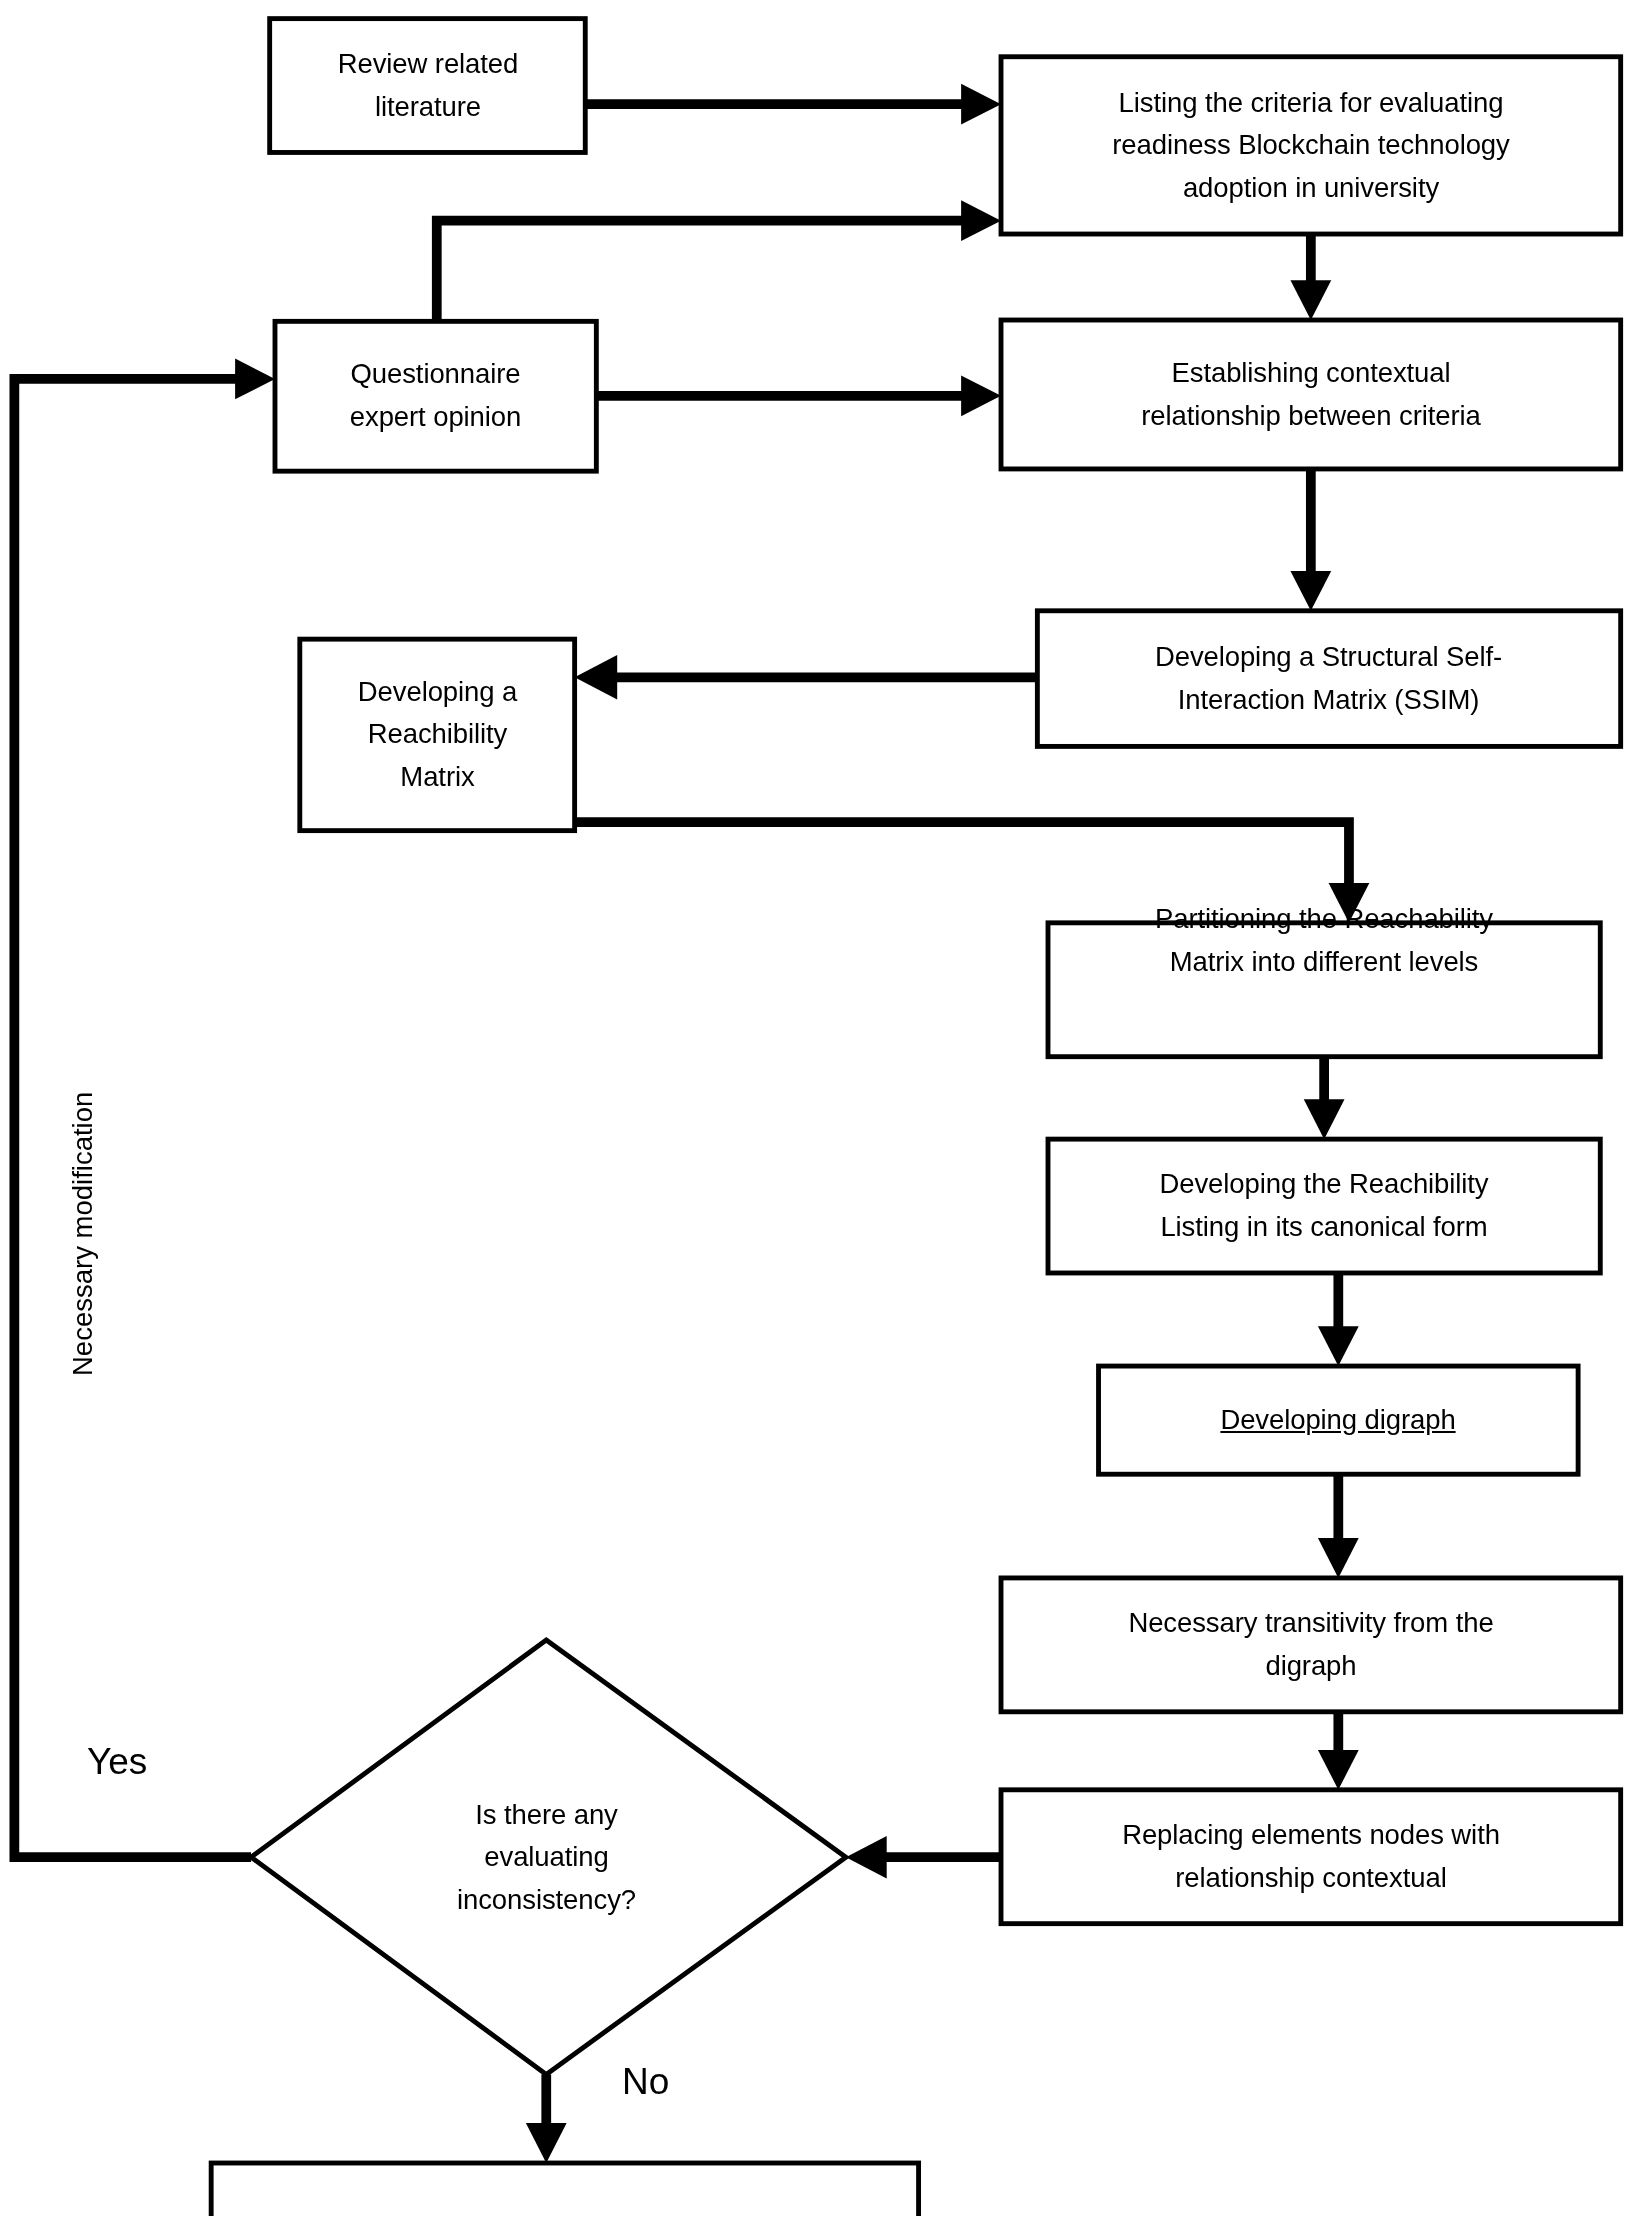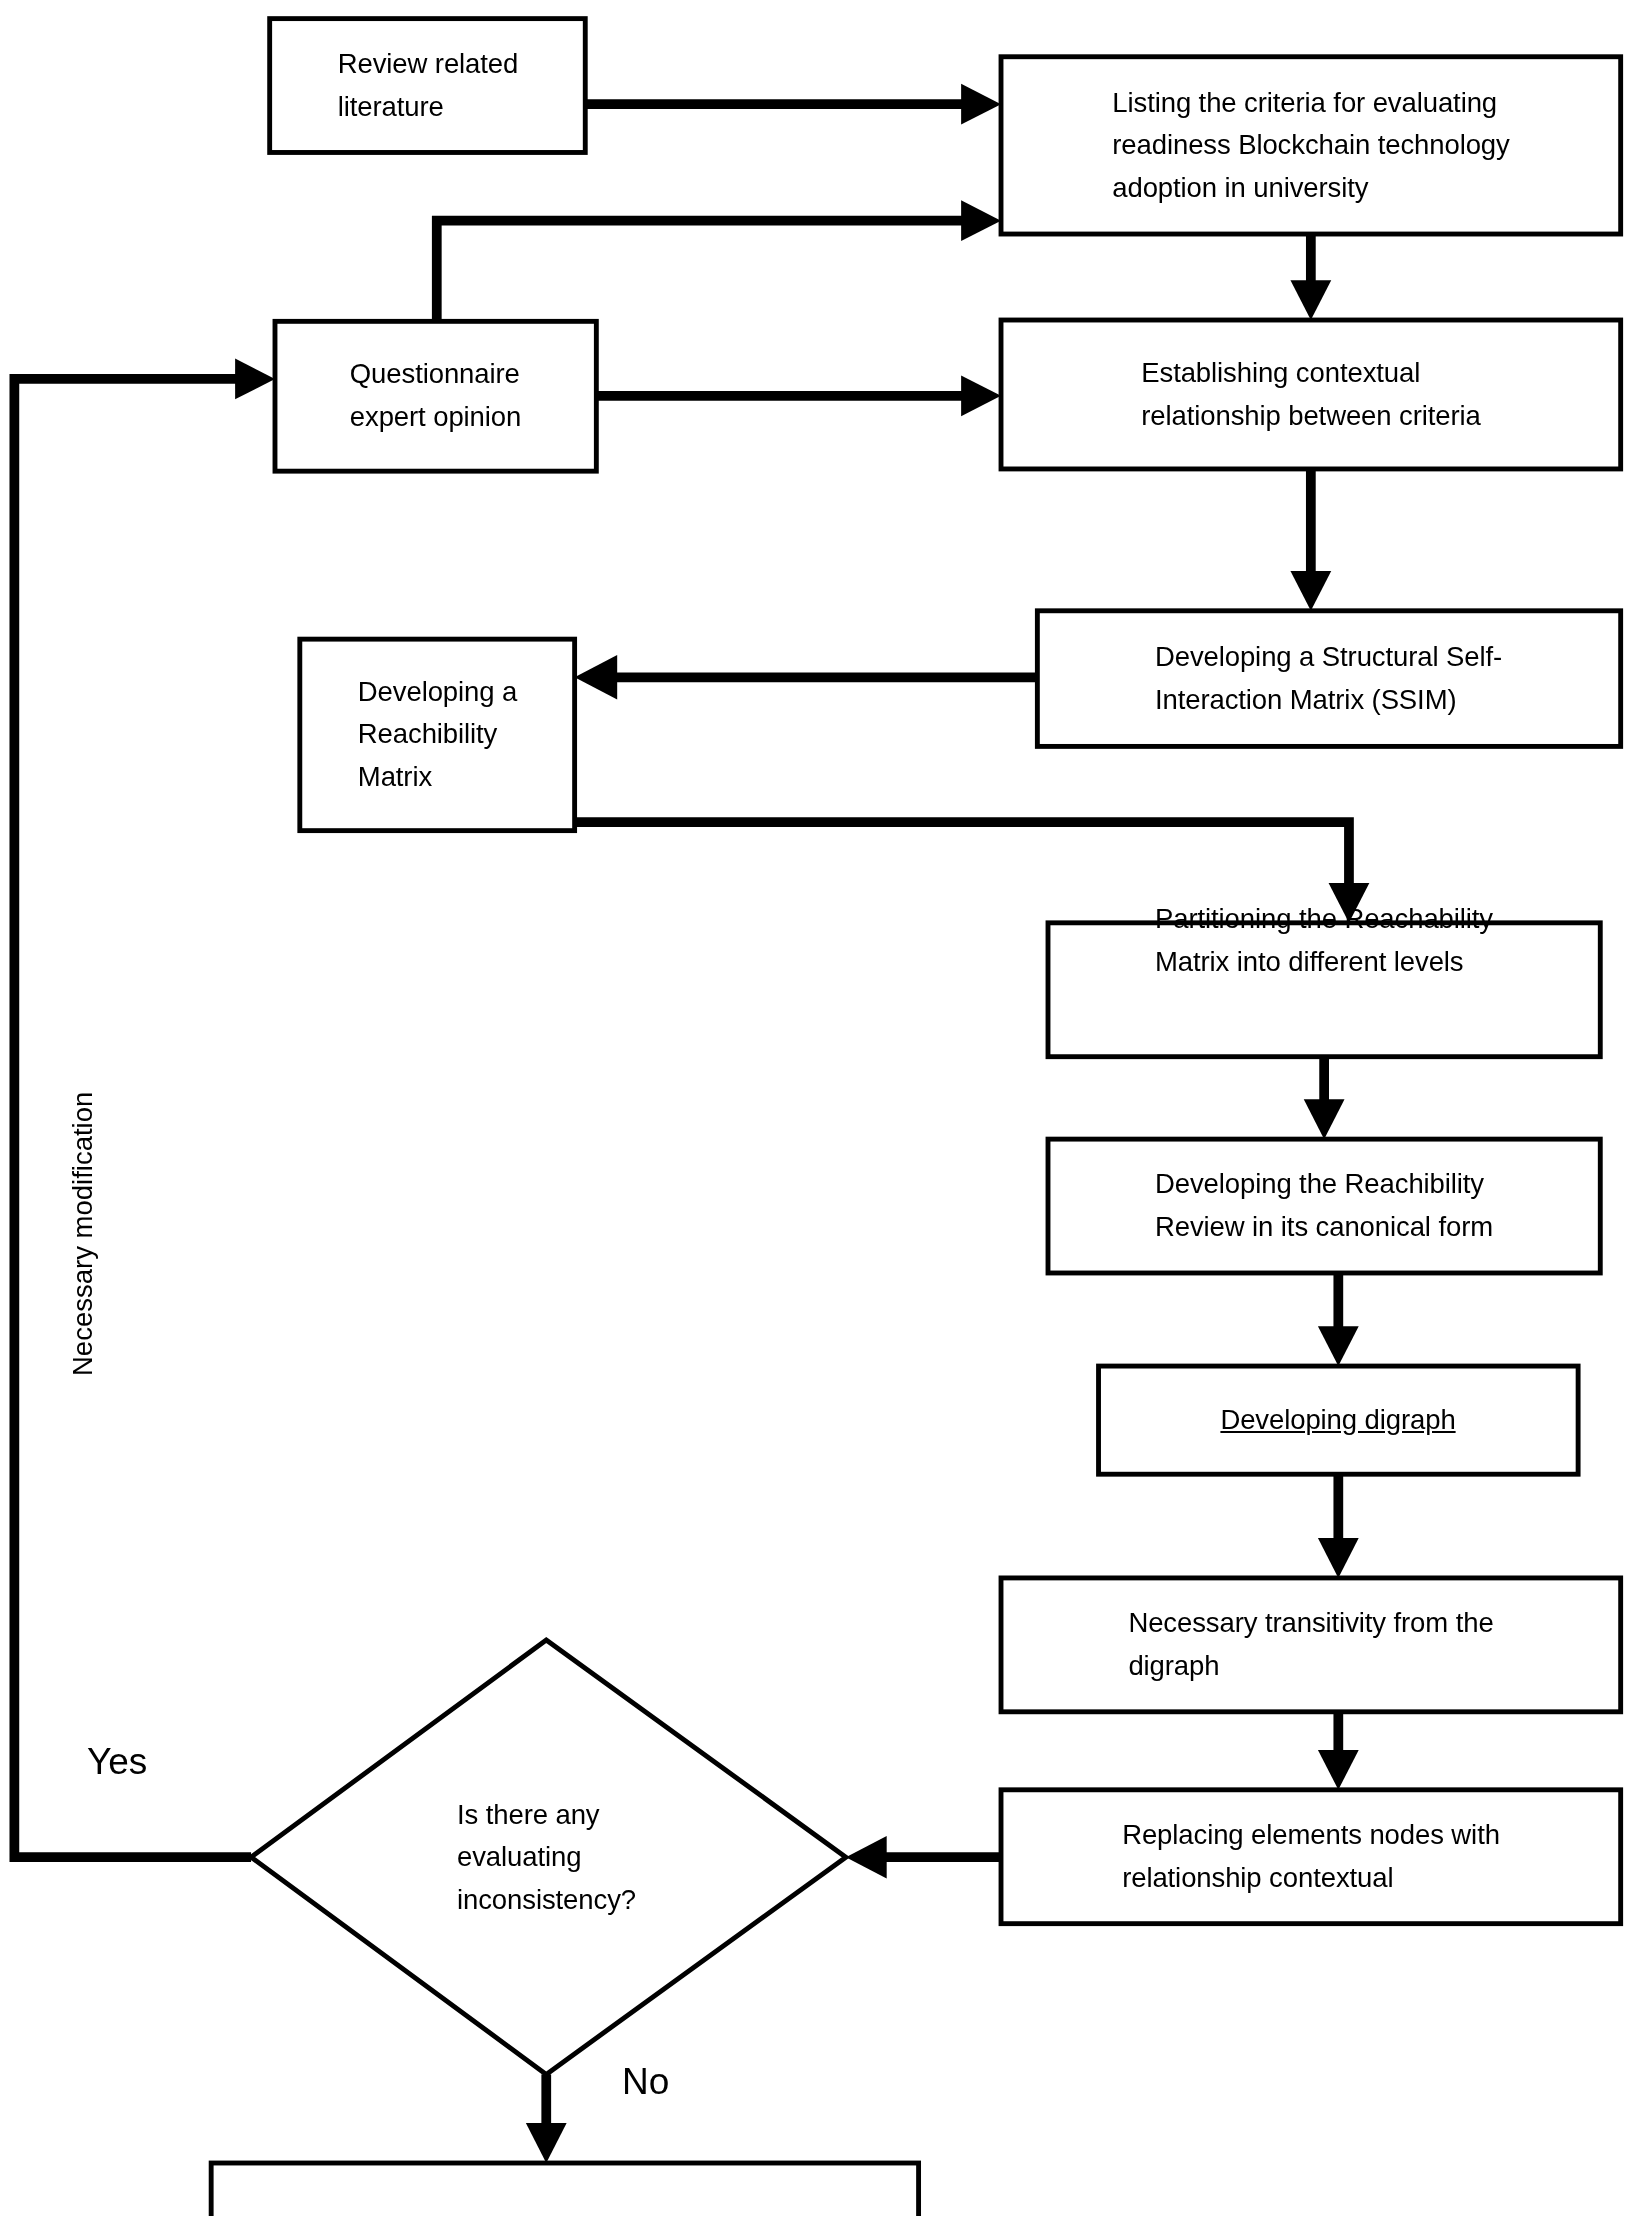--- a/index.html
+++ b/index.html
@@ -41,21 +41,21 @@
   }
   .arrowhead {
     fill: #000000;
     stroke: none;
   }
   .node-text {
     position: absolute;
     display: flex;
     align-items: center;
     justify-content: center;
-    text-align: left;
+    text-align: center;
     color: #000000;
     font-family: "Liberation Sans", sans-serif;
     font-size: 27.5px;
     line-height: 1.55;
     letter-spacing: -0.1px;
     pointer-events: none;
   }
   .edge-label {
     position: absolute;
     color: #000000;
@@ -197,21 +197,21 @@
   <div class="node-text" style="left:1048px; top:874px; width:552px; height:134px;">
     <div>
       <div>Partitioning the Reachability</div>
       <div>Matrix into different levels</div>
     </div>
   </div>
 
   <div class="node-text" style="left:1048px; top:1139px; width:552px; height:134px;">
     <div>
       <div>Developing the Reachibility</div>
-      <div>Review in its canonical form</div>
+      <div>Listing in its canonical form</div>
     </div>
   </div>
 
   <div class="node-text" style="left:1098px; top:1366px; width:480px; height:108px;text-decoration:underline;">
     <div>
       <div>Developing digraph</div>
     </div>
   </div>
 
   <div class="node-text" style="left:1001px; top:1578px; width:620px; height:134px;">

